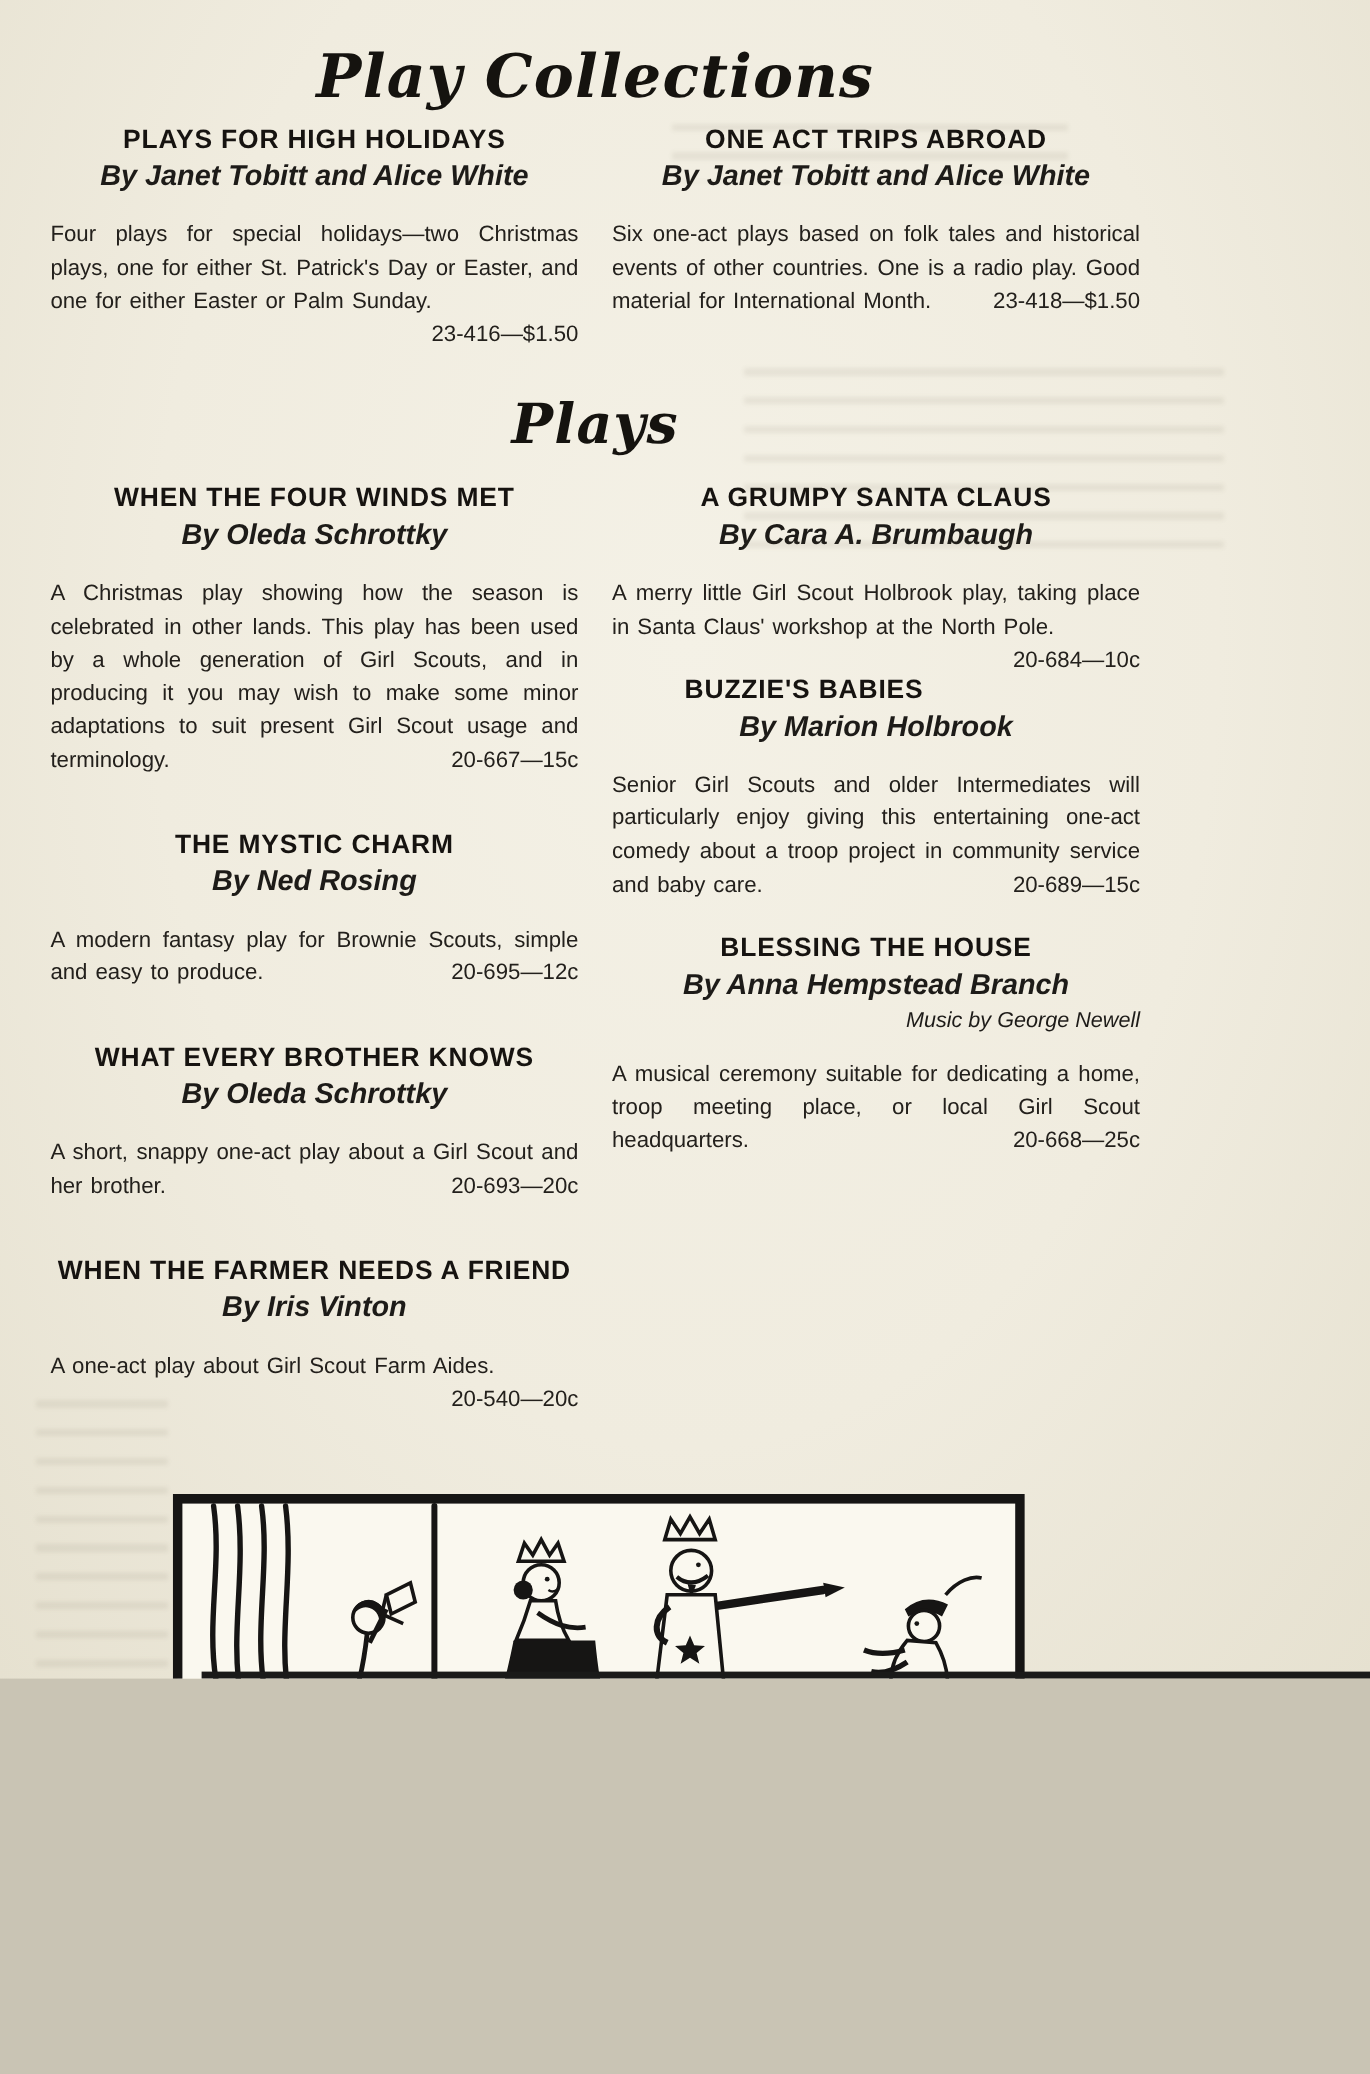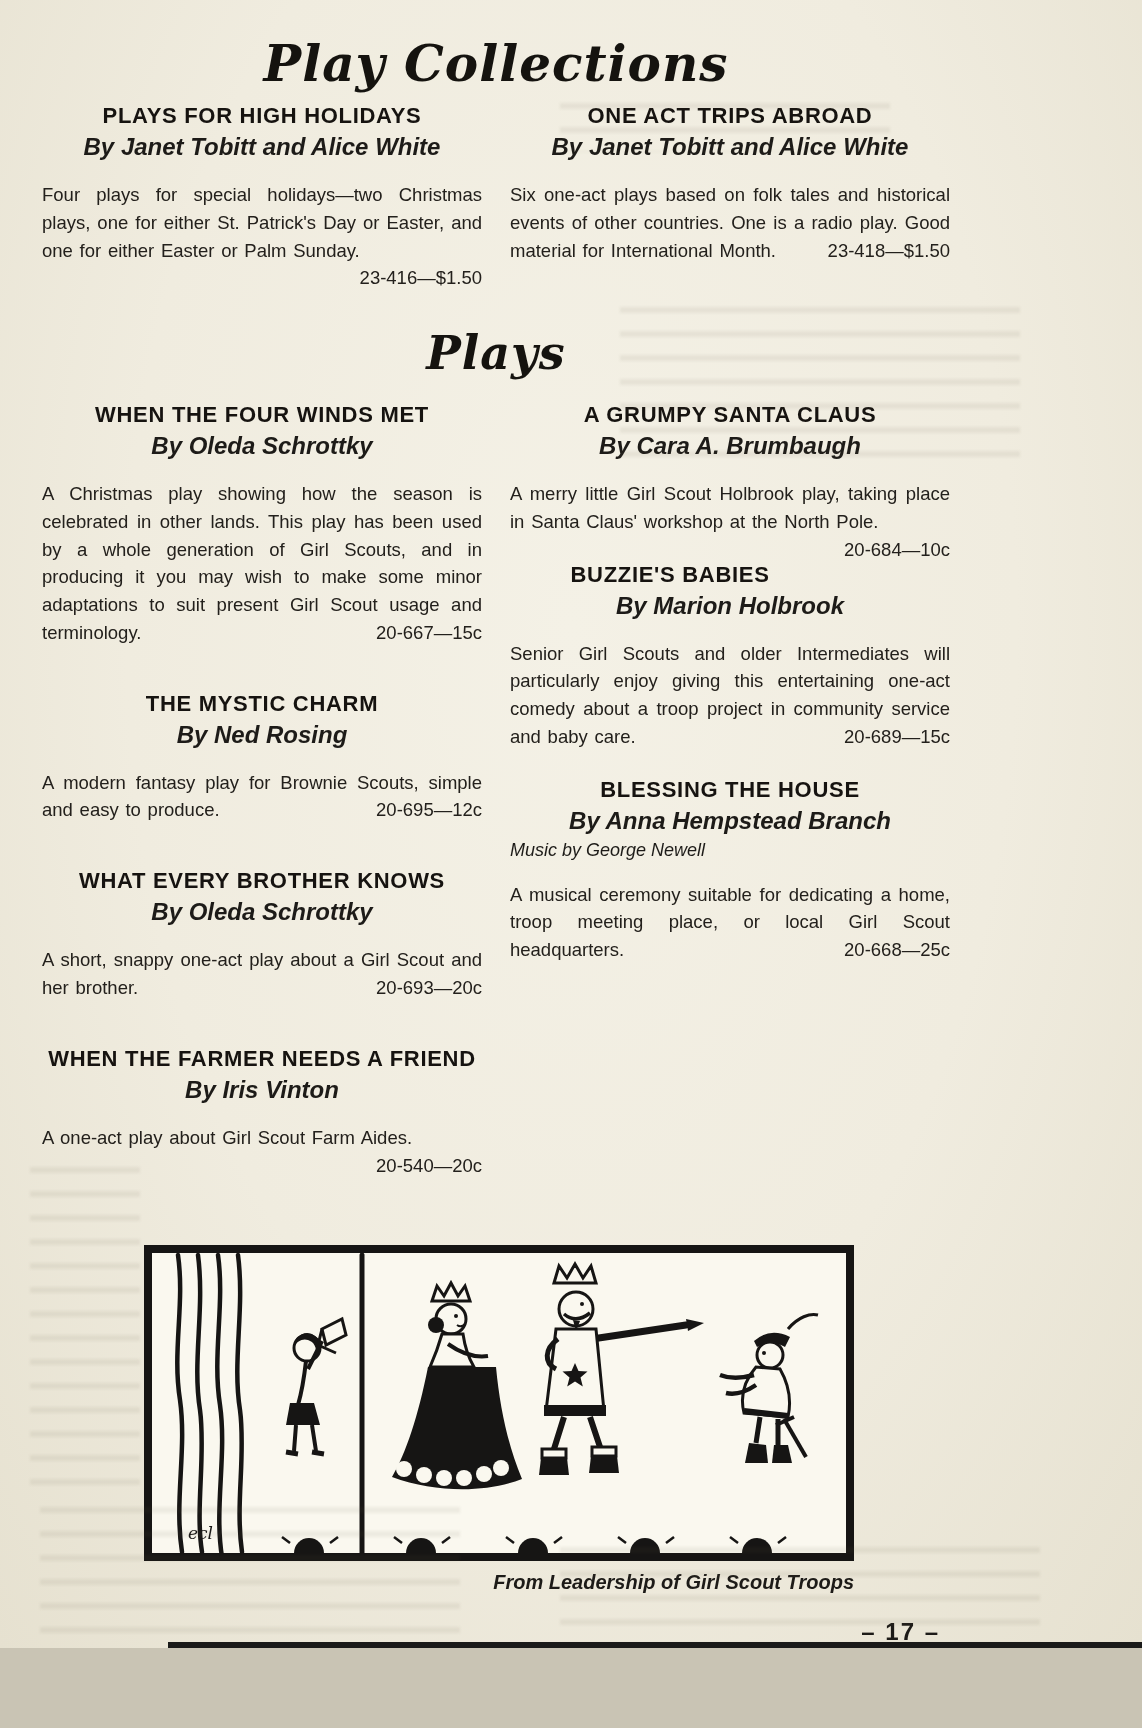--- a/index.html
+++ b/index.html
@@ -1,19 +1,19 @@
 <!DOCTYPE html>
 <html><head>
 <meta charset="utf-8">
 <style>
   * { margin:0; padding:0; box-sizing:border-box; }
   html, body { background:#c9c4b4; }
   .sheet {
     position:relative;
-    width:1142px; height:1648px;
+    width:1142px; height:1399px;
     margin:0 auto;
     background: radial-gradient(ellipse at 50% 38%, #f4f1e6 0%, #f0ecdf 55%, #e6e1d0 100%);
     color:#1d1b18;
     font-family:"Liberation Sans", sans-serif;
     padding:34px 192px 0 42px;
     overflow:hidden;
   }
   .script-title {
     font-family:"DejaVu Serif", serif;
     font-style:italic; font-weight:700;
@@ -28,21 +28,21 @@
   .entry-title {
     font-size:22px; font-weight:700; letter-spacing:.7px;
     text-align:center; color:#161310;
   }
   .byline {
     font-size:24px; font-weight:700; font-style:italic;
     text-align:center; margin-top:4px;
   }
   .byline2 {
     font-size:18px; font-weight:400; font-style:italic;
-    text-align:left; margin-top:5px;
+    text-align:right; margin-top:5px;
   }
   .body {
     font-size:18.5px; line-height:1.5; text-align:justify;
     margin-top:20px; word-spacing:1.6px; color:#23201c;
   }
   .code { float:right; margin-left:14px; white-space:nowrap; }
   .code-line { text-align:right; font-size:18.5px; margin-top:4px; color:#23201c; }
   .collections { margin-bottom:8px; }
   .col-left .entry { margin-bottom:44px; }
   .col-right .entry { margin-bottom:26px; }

